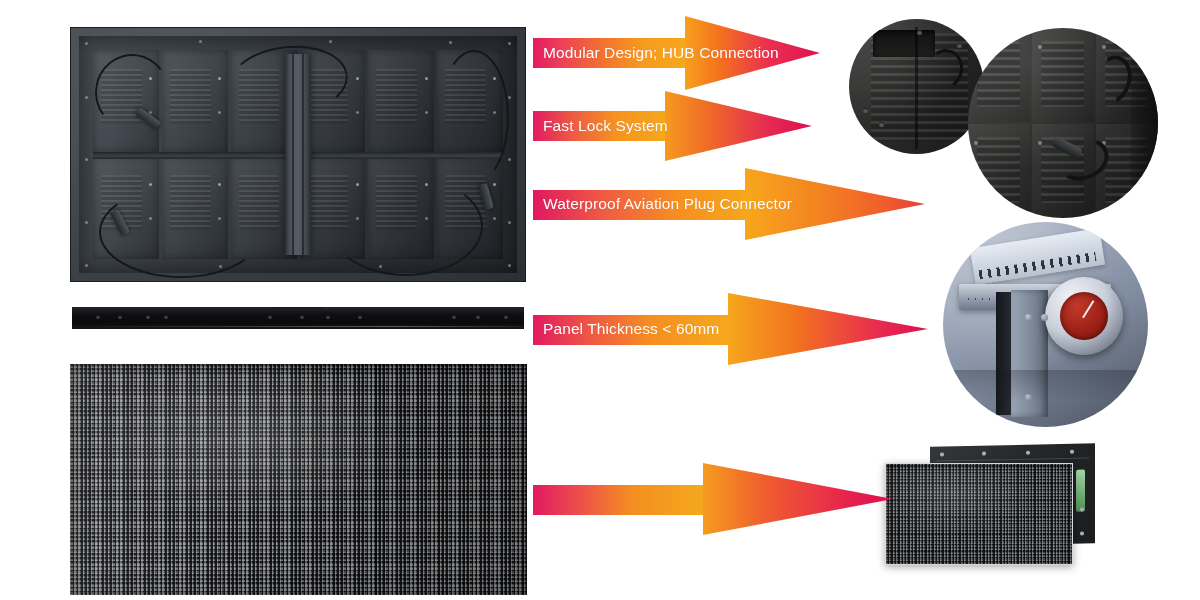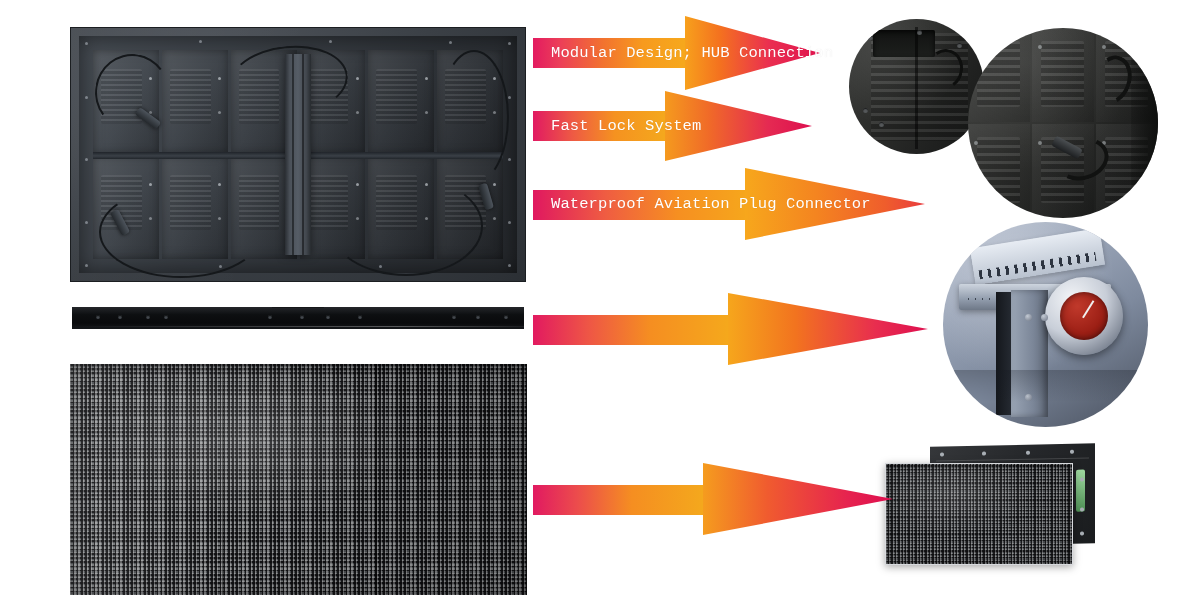--- a/index.html
+++ b/index.html
@@ -271,22 +271,21 @@
     width:var(--shaft-w);
   }
   .arrow .head{
     position:absolute;left:var(--shaft-w);top:0;height:var(--h);width:var(--head-w);
     clip-path:polygon(0 0, 0 100%, 100% 50%);
   }
   .arrow .label{
     position:absolute;left:10px;top:50%;transform:translateY(-50%);
     color:#ffffff;font-size:15.5px;letter-spacing:.1px;white-space:nowrap;
     text-shadow:0 0 1px rgba(0,0,0,.12);
-    font-family:Liberation Mono, monospace;
-    margin-left:8px;
+    font-family:Liberation Sans, sans-serif;
   }
   
   .g-a .shaft{background:linear-gradient(90deg,#e31b60 0%,#ec3f58 18%,#f2722f 46%,#f79a1e 72%,#f6a81c 100%);}
   .g-a .head{background:linear-gradient(90deg,#f7a01c 0%,#f4711f 26%,#ea2f50 62%,#e0124e 100%);}
   .g-b .shaft{background:linear-gradient(90deg,#e11a62 0%,#ee5a44 30%,#f59220 62%,#f4a81d 100%);}
   .g-b .head{background:linear-gradient(90deg,#f59a1e 0%,#f06a28 30%,#e52a52 70%,#dd0f4f 100%);}
   .g-c .shaft{background:linear-gradient(90deg,#e01860 0%,#ef5c42 34%,#f68f21 68%,#f6a61c 100%);}
   .g-c .head{background:linear-gradient(90deg,#f7a71c 0%,#f48420 40%,#ef5d2c 78%,#e93b3f 100%);}
   .g-d .shaft{background:linear-gradient(90deg,#e21a60 0%,#ee5546 28%,#f58e21 60%,#f5a81c 100%);}
   .g-d .head{background:linear-gradient(90deg,#f6a61c 0%,#f2731f 34%,#e82d4f 74%,#de0f4f 100%);}
@@ -445,20 +444,21 @@
 
   <div class="arrow g-b" style="left:533px;top:91px;--h:70px;--shaft-top:20px;--shaft-h:30px;--shaft-w:132px;--head-w:147px;width:279px;">
     <div class="shaft"></div>
     <div class="head"></div>
     <div class="label">Fast Lock System</div>
   </div>
 
   <div class="arrow g-d" style="left:533px;top:293px;--h:72px;--shaft-top:22px;--shaft-h:30px;--shaft-w:195px;--head-w:200px;width:395px;">
     <div class="shaft"></div>
     <div class="head"></div>
+    <div class="label">Panel Thickness &lt; 60mm</div>
   </div>
 
   <div class="arrow g-e" style="left:533px;top:463px;--h:72px;--shaft-top:22px;--shaft-h:30px;--shaft-w:170px;--head-w:190px;width:360px;">
     <div class="shaft"></div>
     <div class="head"></div>
   </div>
 
 </div>
 
 </body></html>

